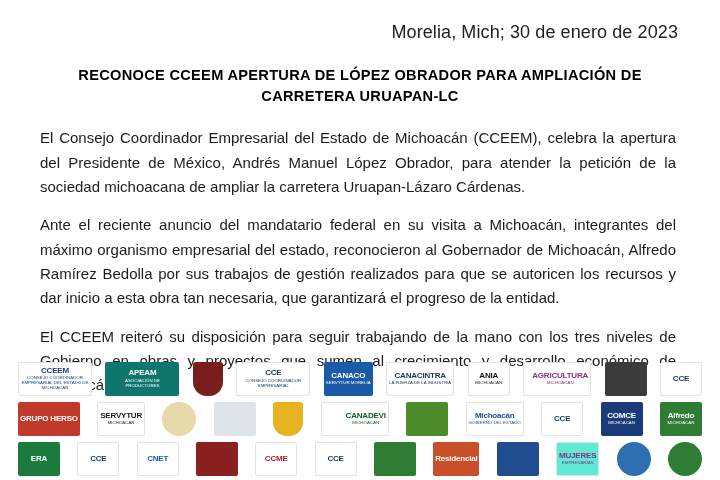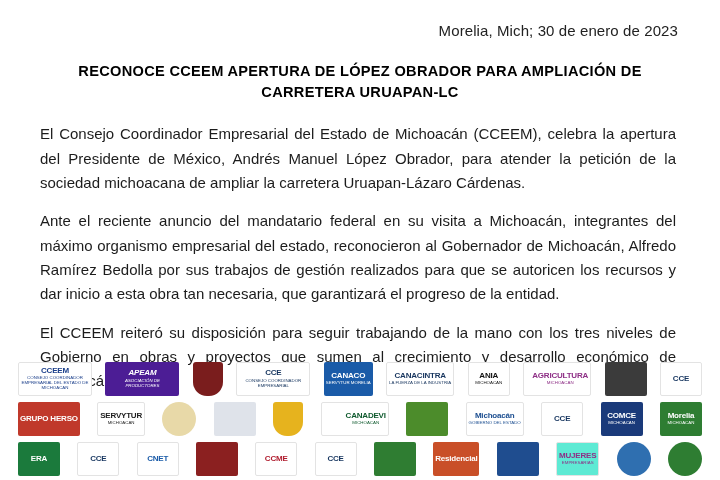--- a/index.html
+++ b/index.html
@@ -16,21 +16,21 @@
   }
   .page {
     position: relative;
     width: 720px;
     height: 480px;
     box-sizing: border-box;
     padding: 18px 40px 0 40px;
   }
   .dateline {
     text-align: right;
-    font-size: 15px;
+    font-size: 18px;
     color: #222;
     margin: 4px 2px 0 0;
     letter-spacing: 0.1px;
   }
   .headline {
     margin: 22px 8px 0 8px;
     text-align: center;
     font-size: 14.6px;
     font-weight: bold;
     line-height: 1.42;
@@ -124,21 +124,21 @@
     <p class="para">El Consejo Coordinador Empresarial del Estado de Michoacán (CCEEM), celebra la apertura del Presidente de México, Andrés Manuel López Obrador, para atender la petición de la sociedad michoacana de ampliar la carretera Uruapan-Lázaro Cárdenas.</p>
     <p class="para">Ante el reciente anuncio del mandatario federal en su visita a Michoacán, integrantes del máximo organismo empresarial del estado, reconocieron al Gobernador de Michoacán, Alfredo Ramírez Bedolla por sus trabajos de gestión realizados para que se autoricen los recursos y dar inicio a esta obra tan necesaria, que garantizará el progreso de la entidad.</p>
     <p class="para">El CCEEM reiteró su disposición para seguir trabajando de la mano con los tres niveles de Gobierno en obras y proyectos que sumen al crecimiento y desarrollo económico de Michoacán.</p>
   </div>
 
   <div class="logo-strip">
     <div class="logo-row">
         <div class="logo plain" style="background: rgb(255, 255, 255); color: rgb(27, 63, 139); border: 1px solid rgb(227, 227, 227);">
           <div><span>CCEEM</span><span class="sub">CONSEJO COORDINADOR EMPRESARIAL DEL ESTADO DE MICHOACÁN</span></div>
         </div>
-        <div class="logo plain" style="background: #4c1d95; color: rgb(255, 255, 255); font-style: italic;">
+        <div class="logo plain" style="background: #0f766e; color: rgb(255, 255, 255);">
           <div><span>APEAM</span><span class="sub">ASOCIACIÓN DE PRODUCTORES</span></div>
         </div>
         <div class="logo shield" style="background: rgb(122, 29, 29); color: rgb(255, 255, 255);">
           <div></div>
         </div>
         <div class="logo plain" style="background: rgb(255, 255, 255); color: rgb(22, 53, 95); border: 1px solid rgb(227, 227, 227);">
           <div><span>CCE</span><span class="sub">CONSEJO COORDINADOR EMPRESARIAL</span></div>
         </div>
         <div class="logo plain" style="background: rgb(26, 91, 168); color: rgb(255, 255, 255);">
           <div><span>CANACO</span><span class="sub">SERVYTUR MORELIA</span></div>
@@ -184,21 +184,21 @@
         <div class="logo plain" style="background: rgb(255, 255, 255); color: rgb(29, 79, 145); border: 1px solid rgb(227, 227, 227);">
           <div><span>Michoacán</span><span class="sub">GOBIERNO DEL ESTADO</span></div>
         </div>
         <div class="logo plain" style="background: rgb(255, 255, 255); color: rgb(22, 53, 95); border: 1px solid rgb(227, 227, 227);">
           <div><span>CCE</span></div>
         </div>
         <div class="logo plain" style="background: rgb(26, 58, 122); color: rgb(255, 255, 255);">
           <div><span>COMCE</span><span class="sub">MICHOACÁN</span></div>
         </div>
         <div class="logo plain" style="background: rgb(46, 125, 50); color: rgb(255, 255, 255);">
-          <div><span>Morelia</span><span class="sub">MICHOACÁN</span></div>
+          <div><span>Alfredo</span><span class="sub">MICHOACÁN</span></div>
         </div>
       </div>
     <div class="logo-row">
         <div class="logo plain" style="background: rgb(27, 122, 60); color: rgb(255, 255, 255);">
           <div><span>ERA</span></div>
         </div>
         <div class="logo plain" style="background: rgb(255, 255, 255); color: rgb(22, 53, 95); border: 1px solid rgb(227, 227, 227);">
           <div><span>CCE</span></div>
         </div>
         <div class="logo plain" style="background: rgb(255, 255, 255); color: rgb(26, 91, 168); border: 1px solid rgb(227, 227, 227);">

